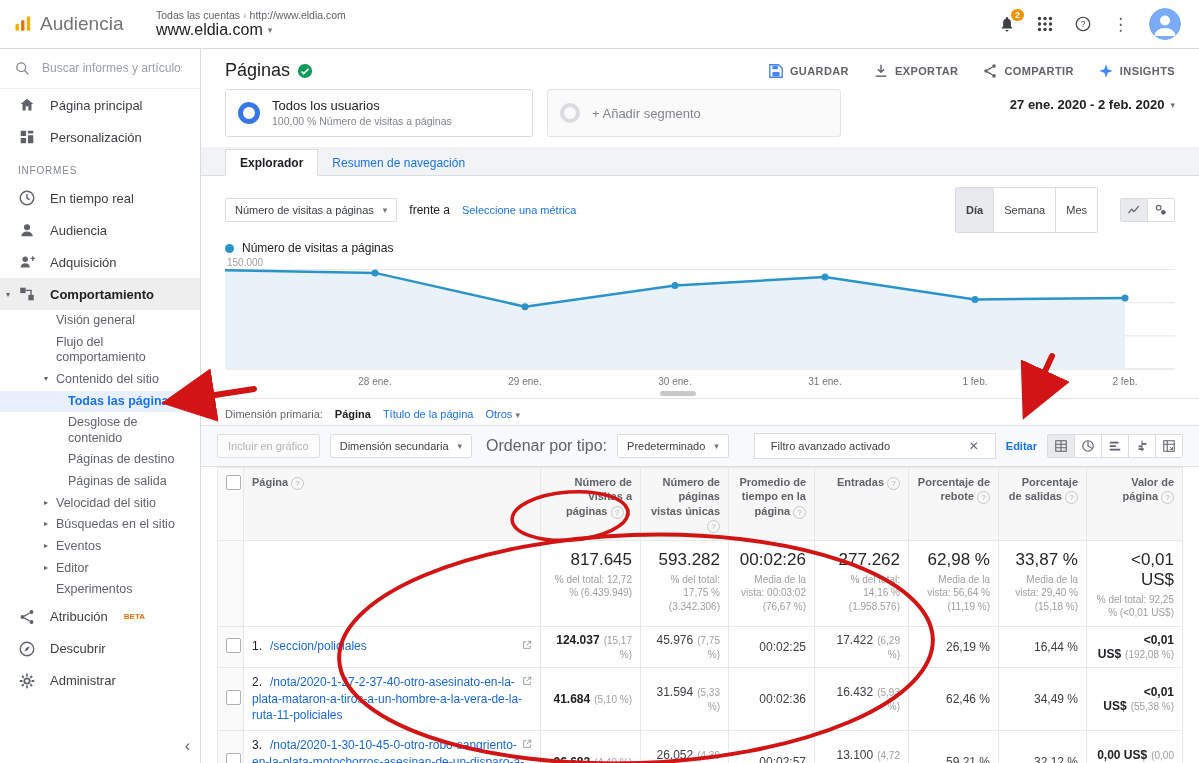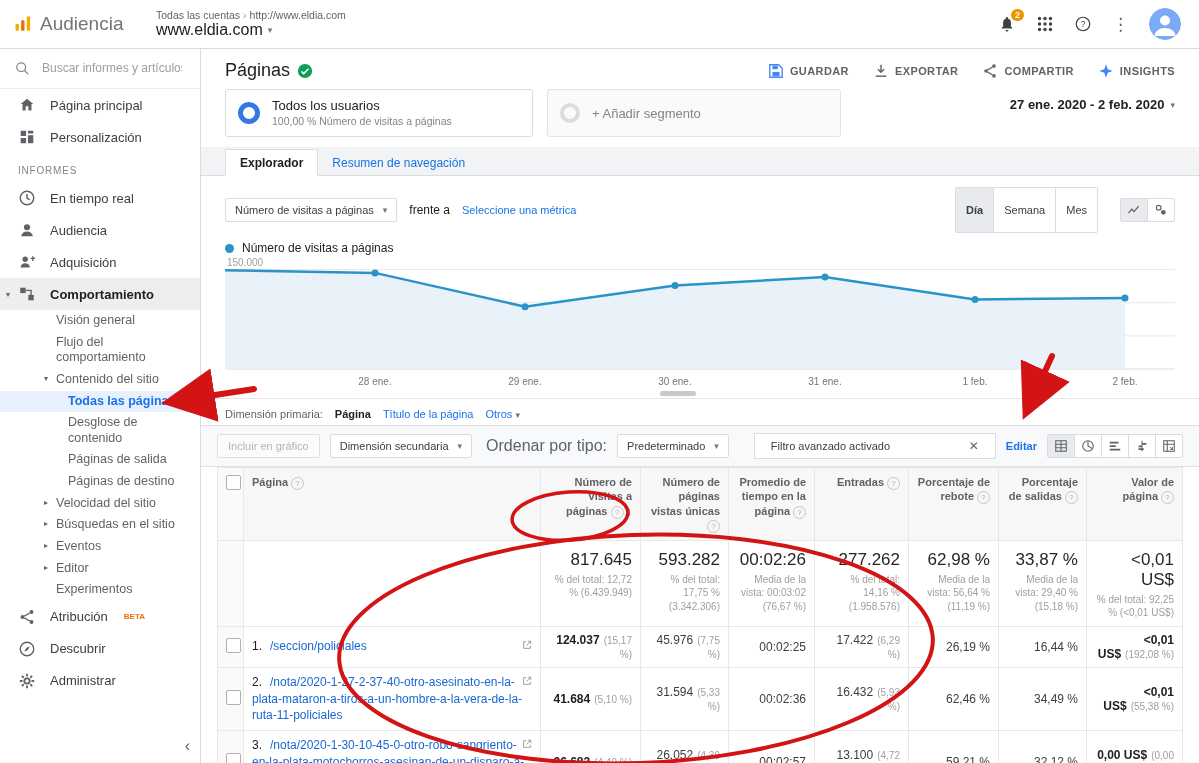--- a/index.html
+++ b/index.html
@@ -260,22 +260,22 @@
               <path d="M8.5 6h6v5" fill="none" stroke="currentColor" stroke-width="1.5"></path>
             </svg>
           </span>
           <span class="lbl">Comportamiento</span>
         </div>
         <div class="sub-item l1"><span class="lbl">Visión general</span></div>
         <div class="sub-item l1"><span class="lbl">Flujo del comportamiento</span></div>
         <div class="sub-item l1"><span class="marker">▾</span><span class="lbl">Contenido del sitio</span></div>
         <div class="sub-item l2 selected"><span class="lbl">Todas las páginas</span></div>
         <div class="sub-item l2"><span class="lbl">Desglose de contenido</span></div>
+        <div class="sub-item l2"><span class="lbl">Páginas de destino</span></div>
         <div class="sub-item l2"><span class="lbl">Páginas de salida</span></div>
-        <div class="sub-item l2"><span class="lbl">Páginas de destino</span></div>
         <div class="sub-item l1"><span class="marker">▸</span><span class="lbl">Velocidad del sitio</span></div>
         <div class="sub-item l1"><span class="marker">▸</span><span class="lbl">Búsquedas en el sitio</span></div>
         <div class="sub-item l1"><span class="marker">▸</span><span class="lbl">Eventos</span></div>
         <div class="sub-item l1"><span class="marker">▸</span><span class="lbl">Editor</span></div>
         <div class="sub-item l1"><span class="lbl">Experimentos</span></div>
         <div class="nav-item">
           <span class="ic">
             <svg viewBox="0 0 20 20">
               <circle cx="5" cy="10" r="2.2" fill="currentColor"></circle>
               <circle cx="15" cy="4.5" r="2.2" fill="currentColor"></circle>

